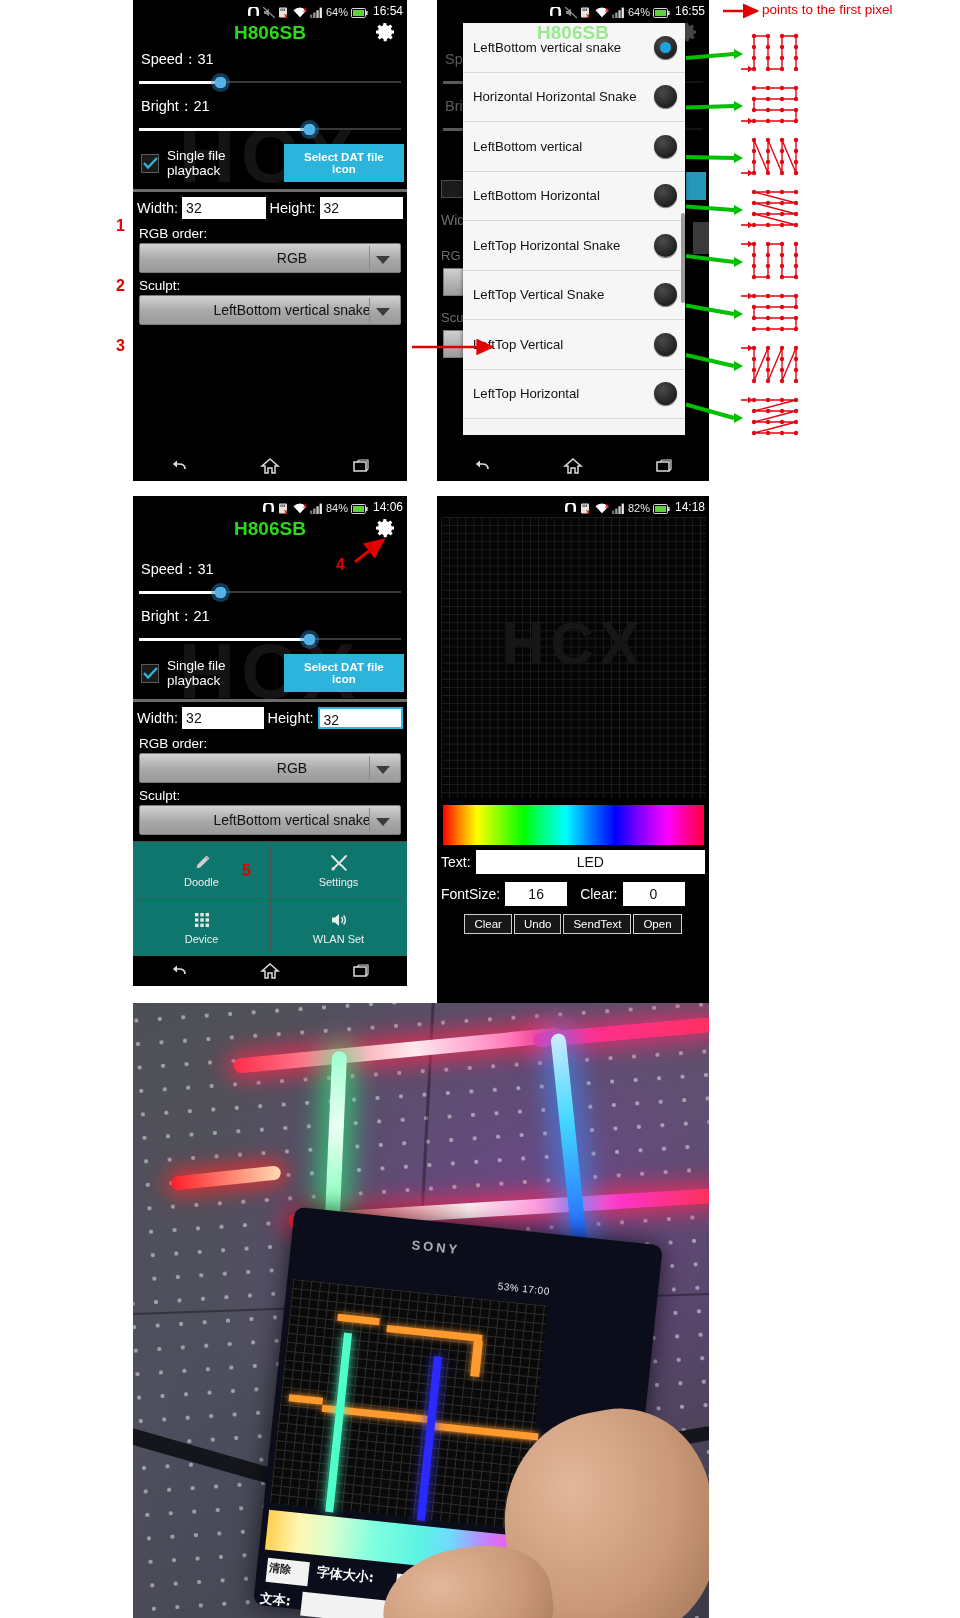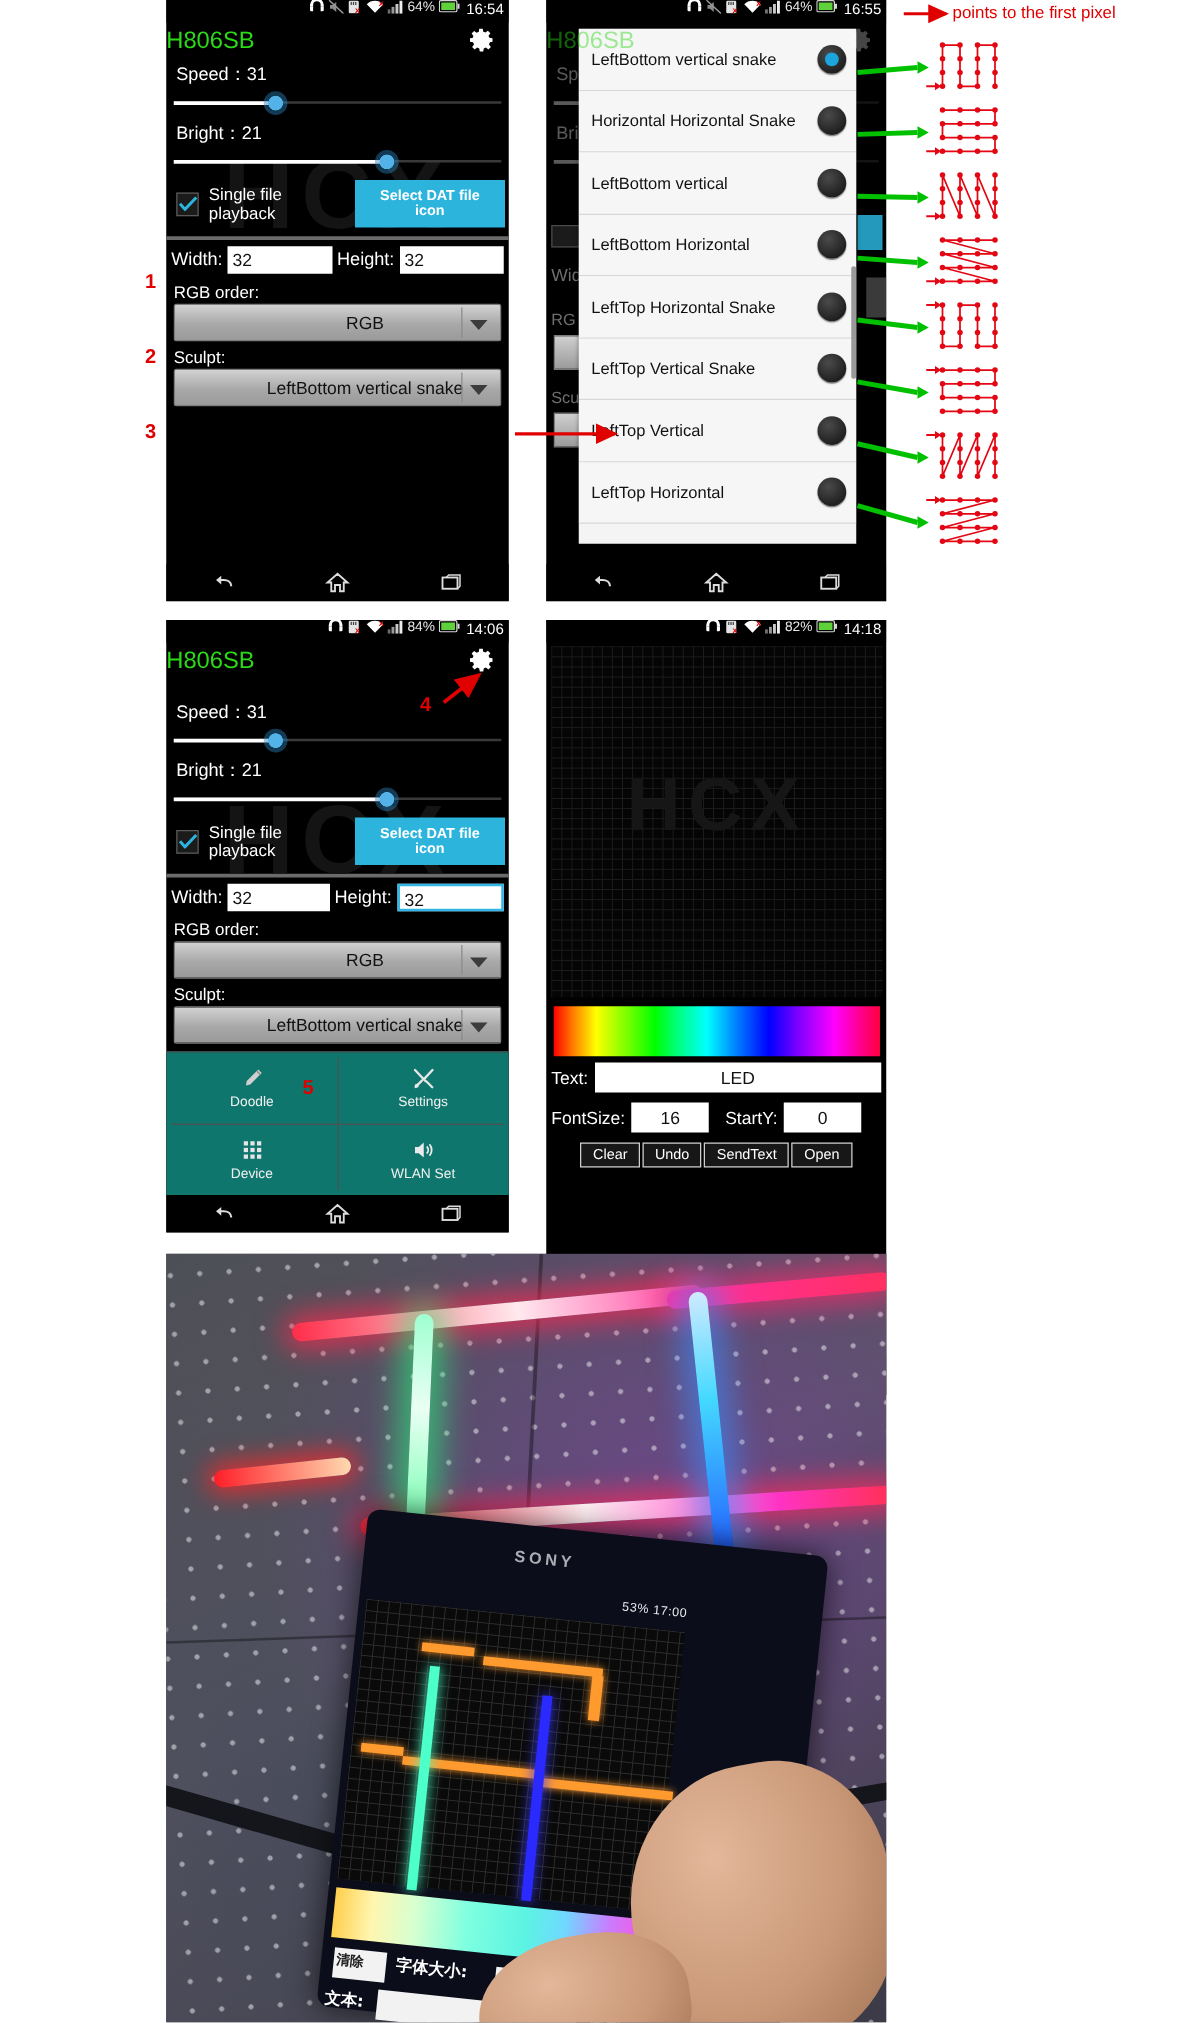--- a/index.html
+++ b/index.html
@@ -9,32 +9,32 @@
     background: #ffffff;
     font-family: "Liberation Sans", sans-serif;
     overflow: hidden;
   }
   #page { position: relative; width: 960px; height: 1618px; background: #fff; }
 
   
   .phone { position: absolute; background: #000; overflow: hidden; }
   .statusbar {
     height: 18px; background: #000; color: #fff;
-    display: flex; align-items: flex-start; justify-content: flex-end;
+    display: flex; align-items: flex-end; justify-content: flex-end;
     font-size: 11px; padding-right: 4px; gap: 3px;
     font-family: "Liberation Sans", sans-serif;
   }
   .sb-ico { display: inline-block; line-height: 1; }
   .sb-ico svg { display: block; }
   .sb-txt { font-size: 11px; color: #e8e8e8; letter-spacing: 0; }
   .sb-time { font-size: 12px; color: #fff; margin-left: 2px; }
 
   .apptitle {
-    color: #2bd916; font-size: 19px;
-    padding: 4px 0 2px 0; font-weight: 400; position: relative;
+    text-align: center; color: #2bd916; font-size: 19px;
+    padding: 4px 0 2px 0; font-weight: 700; position: relative;
   }
   .gear { position: absolute; right: 10px; top: 2px; width: 24px; height: 24px; }
 
   .watermark {
     position: absolute; left: 0; right: 0; top: 110px;
     text-align: center; font-size: 78px; font-weight: bold;
     color: #141414; letter-spacing: 6px; pointer-events: none; z-index: 0;
   }
 
   .row-label { color: #ffffff; font-size: 14.5px; padding: 4px 0 2px 8px; }
@@ -673,21 +673,21 @@
     <div class="hue" style="position:absolute;top:307px;left:4px;right:3px;"></div>
 
     <div class="frow" style="position:absolute;top:350px;left:0;right:0;">
       <span class="flab">Text:</span>
       <span class="finput" style="flex:1">LED</span>
     </div>
 
     <div class="frow" style="position:absolute;top:382px;left:0;right:0;">
       <span class="flab">FontSize:</span>
       <span class="finput" style="width:62px">16</span>
-      <span class="flab" style="margin-left:8px">StartY:</span>
+      <span class="flab" style="margin-left:8px">Clear:</span>
       <span class="finput" style="width:62px">0</span>
     </div>
 
     <div class="btnrow" style="position:absolute;top:417px;left:0;right:0;">
       <button class="minibtn">Clear</button>
       <button class="minibtn">Undo</button>
       <button class="minibtn">SendText</button>
       <button class="minibtn">Open</button>
     </div>
 

